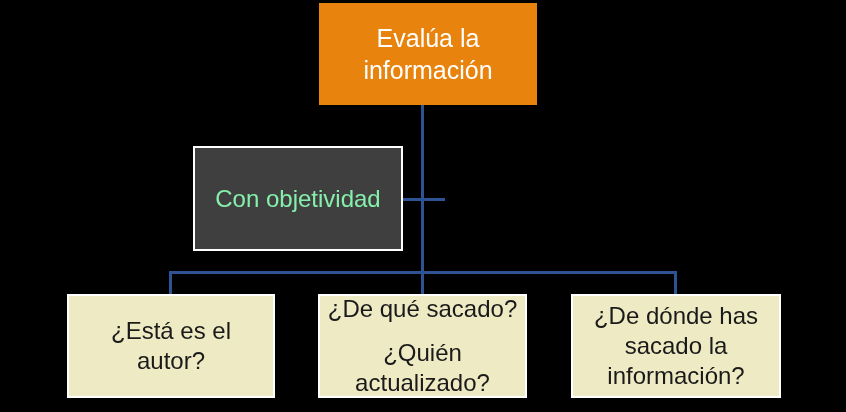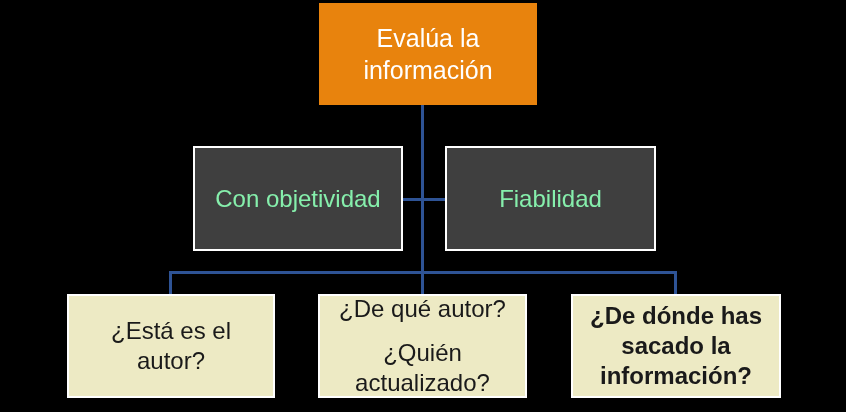--- a/index.html
+++ b/index.html
@@ -46,21 +46,21 @@
     background: #EDEAC4;
     border: 2.5px solid #FFFFFF;
     color: #1A1A1A;
     font-size: 24px;
     line-height: 1.25;
     padding: 0 6px;
   }
   .leaf-node p + p { margin-top: 14px; }
   .leaf-1 { left: 67px;  top: 294px; width: 208px; height: 104px; }
   .leaf-2 { left: 318px; top: 294px; width: 209px; height: 104px; }
-  .leaf-3 { left: 571px; top: 294px; width: 210px; height: 104px; font-weight: bold; }
+  .leaf-3 { left: 571px; top: 294px; width: 210px; height: 104px; }
   .line {
     position: absolute;
     background: #2E5395;
   }
   .v-root    { left: 421px; top: 105px; width: 3px;  height: 167px; }
   .h-branch  { left: 403px; top: 198px; width: 42px; height: 3px; }
   .h-bus     { left: 169px; top: 271px; width: 508px; height: 3px; }
   .stub-left { left: 169px; top: 271px; width: 3px;  height: 24px; }
   .stub-mid  { left: 421px; top: 271px; width: 3px;  height: 23px; }
   .stub-right{ left: 674px; top: 271px; width: 3px;  height: 23px; }
@@ -77,28 +77,25 @@
   <div class="line stub-mid"></div>
   <div class="line stub-right"></div>
 
   <div class="node root-node">
     <p>Evalúa la información</p>
   </div>
 
   <div class="node branch-node branch-1">
     <p>Con objetividad</p>
   </div>
-  <div class="node branch-node branch-2">
-    <p>Fiabilidad</p>
-  </div>
 
   <div class="node leaf-node leaf-1">
     <p>¿Está es el autor?</p>
   </div>
   <div class="node leaf-node leaf-2">
-    <p>¿De qué autor?</p>
+    <p>¿De qué sacado?</p>
     <p>¿Quién actualizado?</p>
   </div>
   <div class="node leaf-node leaf-3">
     <p>¿De dónde has sacado la información?</p>
   </div>
 
 </div>
 
 </body></html>

